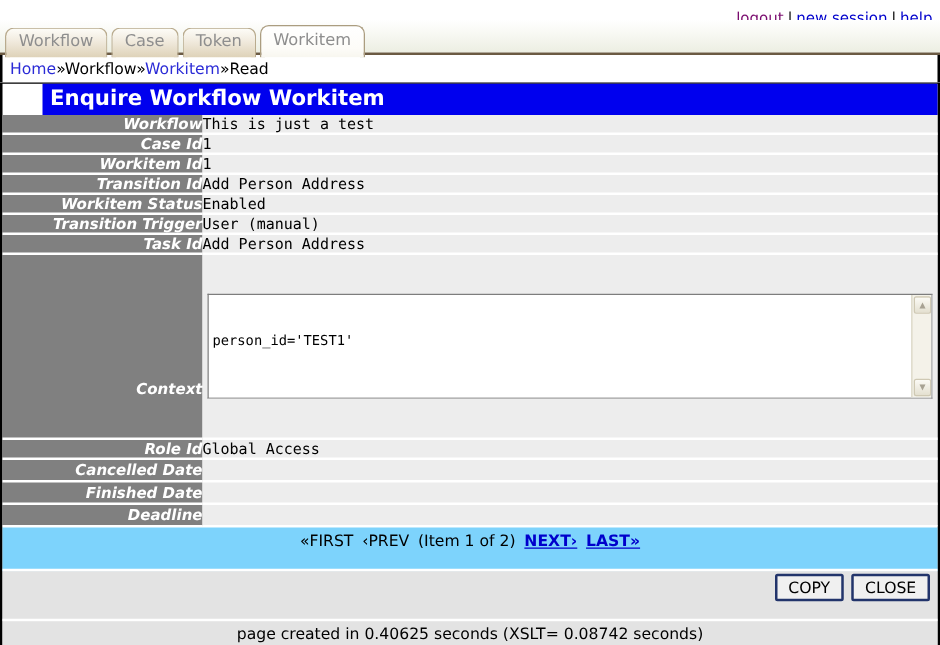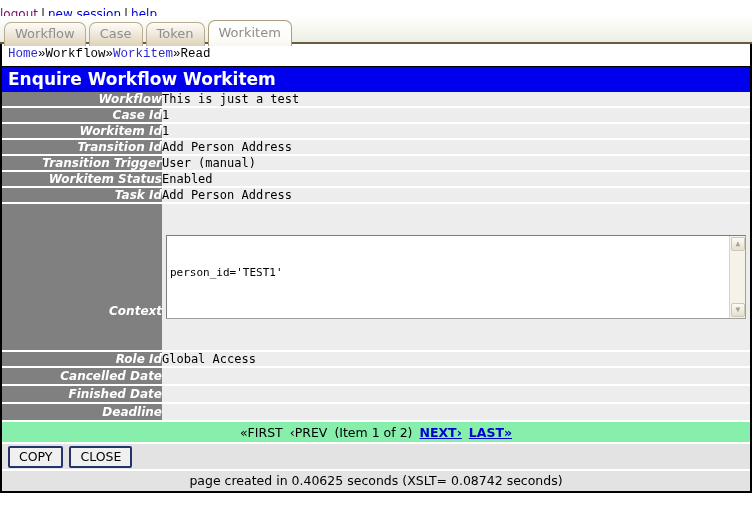--- a/index.html
+++ b/index.html
@@ -8,20 +8,21 @@
     width: 752px; height: 516px;
     background: #ffffff;
     font-family: "DejaVu Sans", sans-serif;
     font-size: 12px;
     overflow: hidden;
   }
 
   
   .toplinks {
     height: 16px;
+    text-align: right;
     padding: 7px 6px 0 0;
     font-size: 12px;
     line-height: 14px;
     white-space: nowrap;
   }
   .toplinks a {
     text-decoration: underline;
     font-size: 12px;
   }
   .toplinks a.visited { color: #7a0b6e; }
@@ -66,21 +67,20 @@
 
   
   .crumbwrap {
     border-left: 2px solid #000000;
     border-right: 2px solid #000000;
     padding: 3px 0 4px 6px;
     font-size: 12.5px;
     color: #000000;
     background: #ffffff;
     height: 22px;
-    font-family: Liberation Mono, monospace;
   }
   .crumbwrap a { color: #2b2bd6; text-decoration: none; }
   .crumb-sep { color: #000; }
 
   
   .frame {
     border: 2px solid #000000;
     border-top: 1px solid #000000;
     margin: 0;
     width: 752px;
@@ -88,20 +88,21 @@
   }
 
   .titlebar {
     background: #0000ee;
     color: #ffffff;
     font-weight: bold;
     font-size: 17px;
     line-height: 20px;
     padding: 2px 0 3px 6px;
     letter-spacing: 0px;
+    margin-left: 32px;
   }
 
   table.detail {
     border-collapse: collapse;
     width: 748px;
     table-layout: fixed;
   }
   table.detail td { padding: 0; vertical-align: middle; }
 
   td.lbl {
@@ -172,40 +173,41 @@
     color: #a8a293;
     font-size: 8px;
     line-height: 12px;
     text-align: center;
   }
   .sbtn.up { top: 1px; }
   .sbtn.dn { bottom: 1px; }
 
   
   .ftrow {
-    background: #86efac;
+    background: #7dd3fc;
     border-bottom: 2px solid #ffffff;
-    height: 22px;
+    height: 35px;
     line-height: 20px;
     font-size: 12px;
   }
   .pager {
     text-align: center;
     color: #000000;
     font-size: 12.5px;
     padding-top: 1px;
   }
   .pager .dim { color: #000000; }
   .pager a { color: #0000cc; text-decoration: underline; font-weight: bold; }
   .pager .spc { display: inline-block; width: 7px; }
 
   .btnrow {
     background: #e3e3e3;
     border-bottom: 2px solid #ffffff;
-    height: 27px;
+    height: 40px;
+    text-align: right;
     padding: 2px 6px 0 0;
   }
   .btn {
     display: inline-block;
     font-family: "DejaVu Sans", sans-serif;
     font-size: 12.5px;
     color: #000000;
     background: #f0f0f0;
     border: 2px solid #22346b;
     border-radius: 2px;
@@ -252,26 +254,26 @@
       </tr>
       <tr>
         <td class="lbl">Workitem Id</td>
         <td class="val">1</td>
       </tr>
       <tr>
         <td class="lbl">Transition Id</td>
         <td class="val">Add Person Address</td>
       </tr>
       <tr>
+        <td class="lbl">Workitem Status</td>
+        <td class="val">Enabled</td>
+      </tr>
+      <tr>
         <td class="lbl">Transition Trigger</td>
         <td class="val">User (manual)</td>
-      </tr>
-      <tr>
-        <td class="lbl">Workitem Status</td>
-        <td class="val">Enabled</td>
       </tr>
       <tr>
         <td class="lbl">Task Id</td>
         <td class="val">Add Person Address</td>
       </tr>
 
       <tr>
         <td class="lbl tall">Context</td>
         <td class="val ctx">
           <div class="ta">

